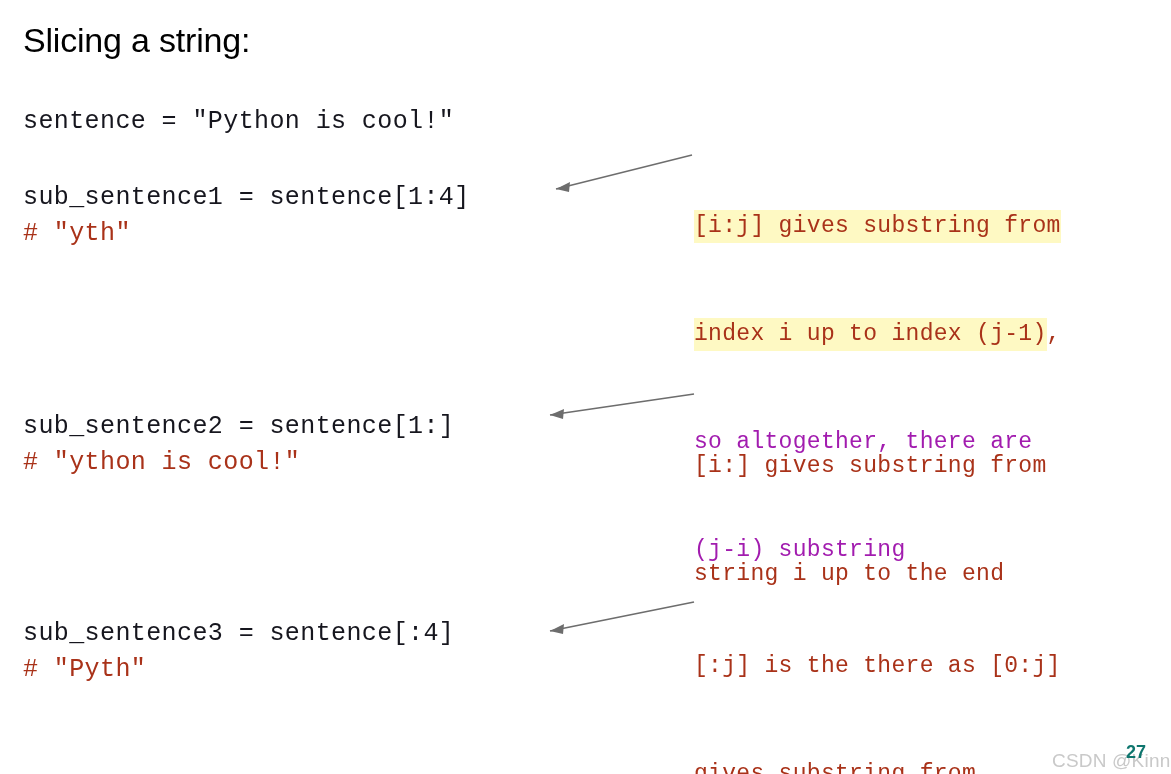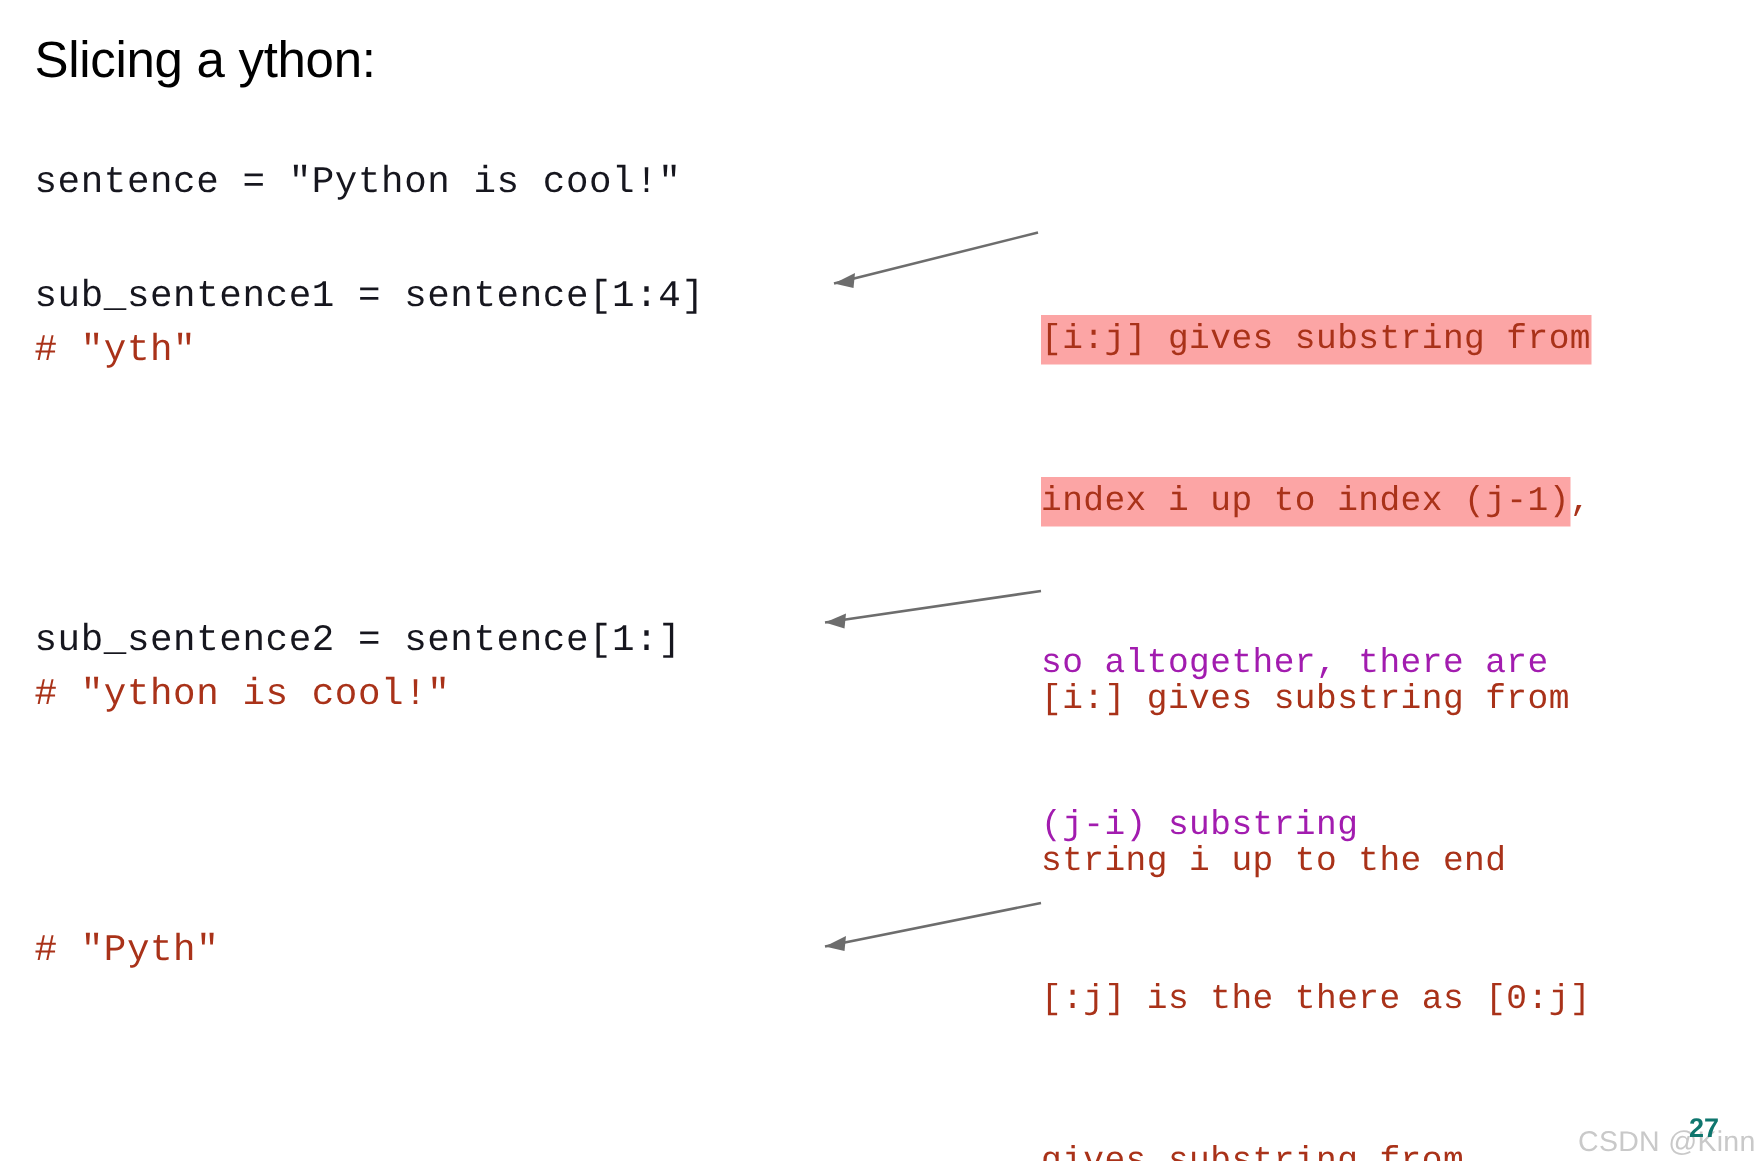--- a/index.html
+++ b/index.html
@@ -86,21 +86,21 @@
     font-family: "Liberation Mono", "DejaVu Sans Mono", monospace;
     font-size: 23px;
     line-height: 36px;
     letter-spacing: 0.3px;
     white-space: pre;
   }
   .note .ln { display: block; }
   .note-red  { color: #a93219; }
   .note-dark { color: #a21caf; }
   .hl {
-    background: #fca5a5;
+    background: #fef9c3;
     box-decoration-break: clone;
     -webkit-box-decoration-break: clone;
     padding: 3px 0 4px 0;
   }
 
   .note1 { top: 136px; }
   .note2 { top: 376px; }
   .note3 { top: 576px; }
 
   
@@ -123,39 +123,40 @@
     font-weight: bold;
     color: #0f766e;
     white-space: pre;
   }
 </style>
 </head>
 <body>
 
 <div id="slide">
 
-  <div class="slide-title">Slicing a ython:</div>
+  <div class="slide-title">Slicing a string:</div>
 
   <div class="code-col">
 
     <div class="code-block cb1">
       <div class="code-line">sentence = "Python is cool!"</div>
     </div>
 
     <div class="code-block cb2">
       <div class="code-line">sub_sentence1 = sentence[1:4]</div>
       <div class="code-line comment"># "yth"</div>
     </div>
 
     <div class="code-block cb3">
       <div class="code-line">sub_sentence2 = sentence[1:]</div>
       <div class="code-line comment"># "ython is cool!"</div>
     </div>
 
     <div class="code-block cb4">
+      <div class="code-line">sub_sentence3 = sentence[:4]</div>
       <div class="code-line comment"># "Pyth"</div>
     </div>
   </div>
 
   <svg class="arrow-svg" style="left:540px; top:150px;" width="160" height="50">
     <line class="arrow-line" x1="152" y1="5" x2="16" y2="39"></line>
     <polygon class="arrow-head" points="16,39 30,32 29,42"></polygon>
   </svg>
 
   <svg class="arrow-svg" style="left:534px; top:390px;" width="166" height="32">

